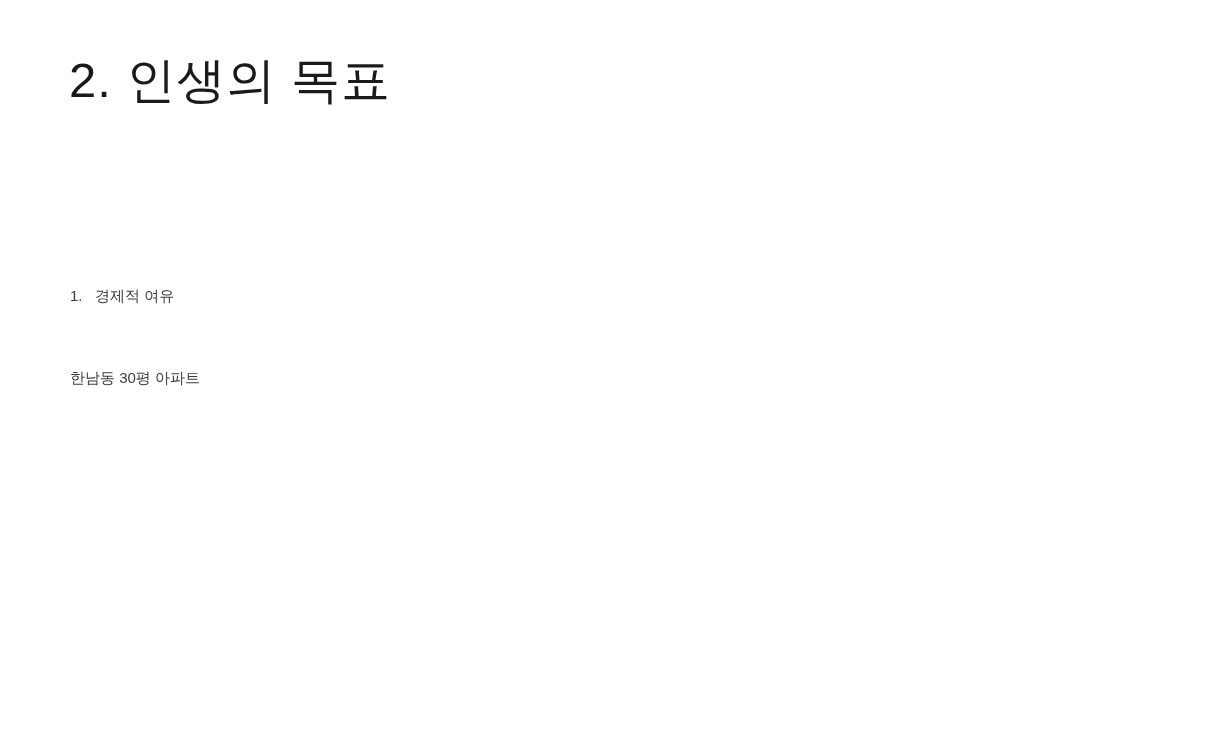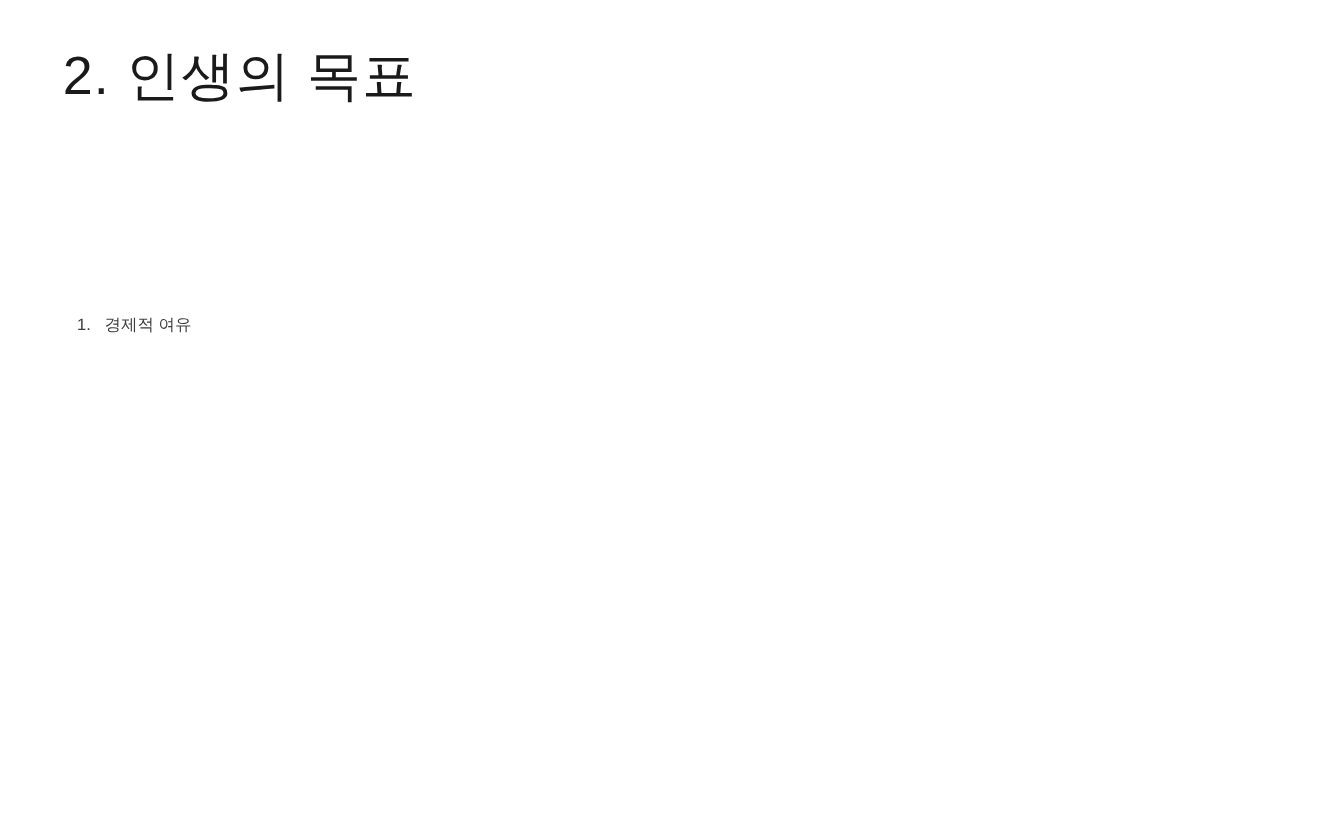--- a/index.html
+++ b/index.html
@@ -14,21 +14,21 @@
   .page {
     position: relative;
     width: 1213px;
     height: 748px;
     background: #ffffff;
   }
   .title {
     position: absolute;
     left: 57px;
     top: 36px;
-    margin: 0;
+    margin: 12px;
     font-size: 49px;
     font-weight: 400;
     letter-spacing: 1px;
     color: #1a1a1a;
     white-space: pre;
   }
   .body-text {
     position: absolute;
     left: 70px;
     top: 146px;
@@ -51,20 +51,21 @@
 <body>
 
 <div class="page">
 
   <h1 class="title">2. 인생의 목표</h1>
 
   <div class="body-text">
 
     <div class="section">
       <div class="line">1.   경제적 여유</div>
+      <div class="line">한남동 30평 아파트</div>
     </div>
 
     <div class="section">
       
       
       
       
       
       
       

